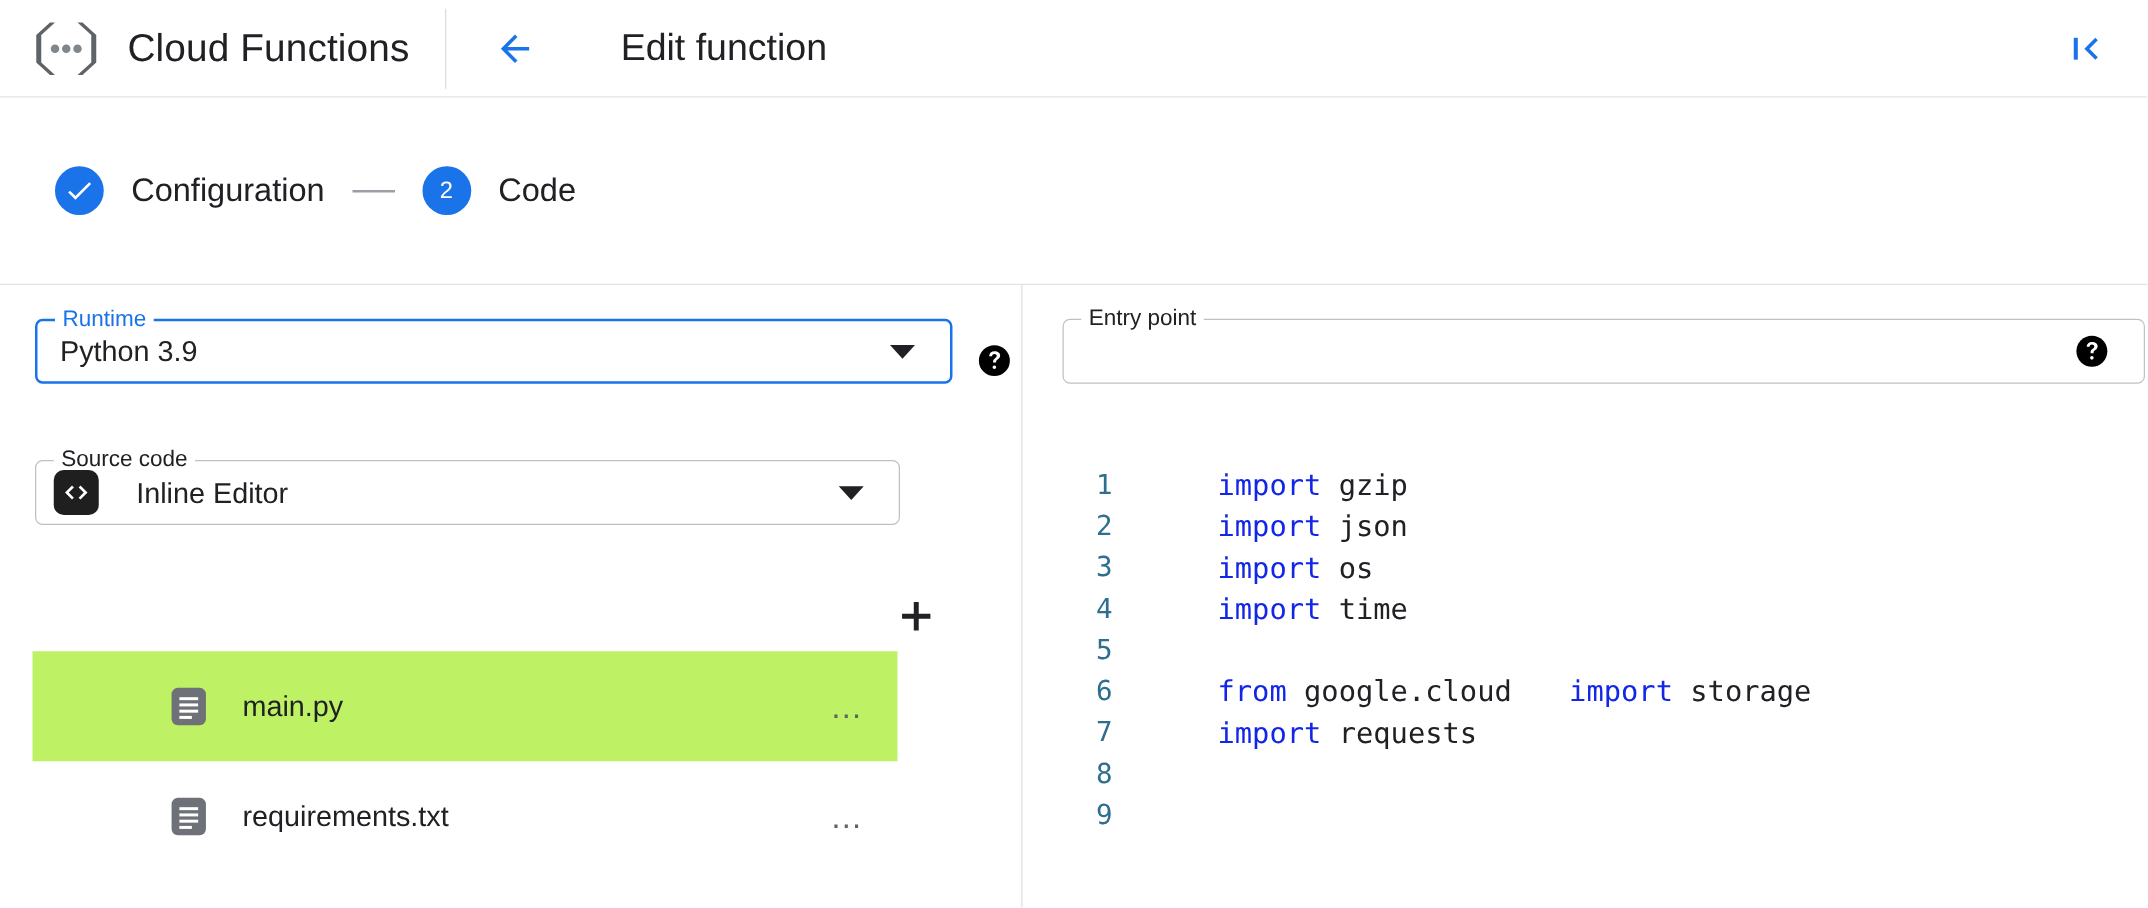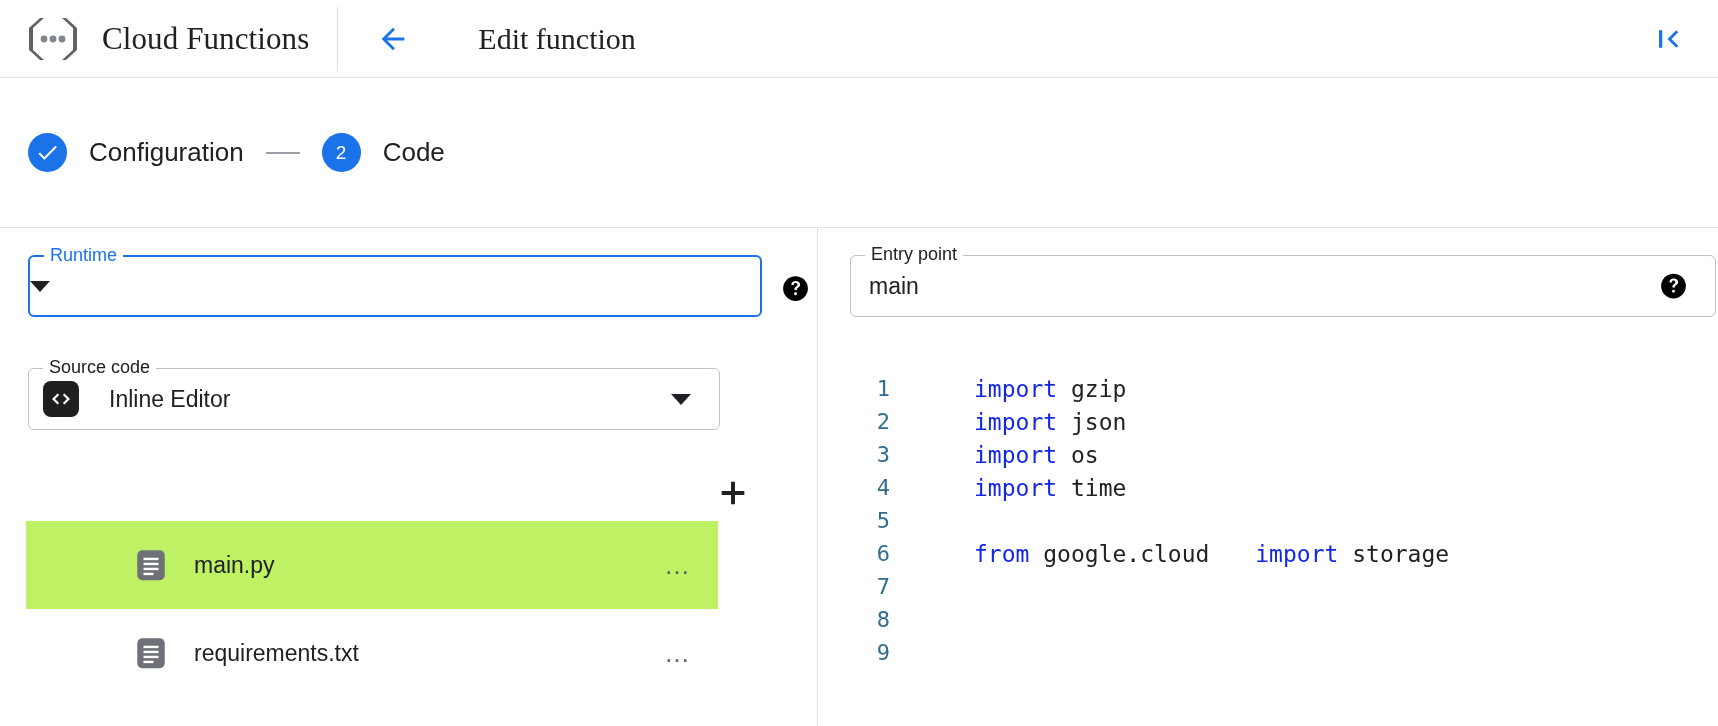--- a/index.html
+++ b/index.html
@@ -14,21 +14,20 @@
     position: relative;
   }
 
   
   .header {
     height: 78px;
     display: flex;
     align-items: center;
     border-bottom: 1px solid #e3e3e5;
     position: relative;
-    font-family: Liberation Serif, serif;
   }
   .brand {
     display: flex;
     align-items: center;
     height: 100%;
     padding-left: 26px;
     padding-right: 26px;
   }
   .brand-logo { width: 54px; height: 48px; flex: none; }
   .brand-title {
@@ -67,21 +66,21 @@
     width: 30px;
     height: 30px;
     cursor: pointer;
   }
 
   
   .stepper {
     height: 150px;
     display: flex;
     align-items: center;
-    padding-left: 28px;
+    padding-left: 44px;
     border-bottom: 1px solid #e3e3e5;
     text-align: right;
   }
   .step { display: flex; align-items: center; cursor: pointer; }
   .step-circle {
     width: 39px; height: 39px;
     border-radius: 50%;
     background: #1a73e8;
     display: flex; align-items: center; justify-content: center;
     flex: none;
@@ -122,21 +121,21 @@
     flex: 1;
     position: relative;
     overflow: hidden;
   }
 
   
   .field {
     position: relative;
     border: 1px solid #bdc1c6;
     border-radius: 6px;
-    height: 62px;
+    height: 52px;
     display: flex;
     align-items: center;
     background: #fff;
   }
   .field.focused {
     border: 2px solid #1a73e8;
   }
   .field-label {
     position: absolute;
     top: -11px;
@@ -343,20 +342,21 @@
   </div>
 </div>
 
 <div class="content">
 
   <div class="left-pane">
 
     <div class="runtime-wrap">
       <div class="field focused">
         <span class="field-label">Runtime</span>
+        <span class="field-value">Python 3.9</span>
         <span class="caret-down"></span>
       </div>
     </div>
     <span class="help-icon runtime-help">
       <svg viewBox="0 0 24 24" xmlns="http://www.w3.org/2000/svg">
         <circle cx="12" cy="12" r="11" fill="#000000"></circle>
         <path d="M12.1 5.4c-2.2 0-3.7 1.4-3.8 3.4h2.1c0-1 .7-1.6 1.7-1.6.9 0 1.6.6 1.6 1.4 0 .7-.3 1.1-1.3 1.8-1 .7-1.4 1.4-1.3 2.5v.5h2.1v-.4c0-.8.3-1.2 1.3-1.9 1.1-.8 1.6-1.6 1.6-2.7 0-1.8-1.6-3-4-3zm-.1 10a1.3 1.3 0 1 0 0 2.6 1.3 1.3 0 0 0 0-2.6z" fill="#ffffff"></path>
       </svg>
     </span>
 
@@ -411,21 +411,20 @@
       </div>
 
     </div>
   </div>
 
   <div class="right-pane">
 
     <div class="entry-wrap">
       <div class="field">
         <span class="field-label">Entry point</span>
-        <span class="field-value">main</span>
         <span class="help-icon entry-help">
           <svg viewBox="0 0 24 24" xmlns="http://www.w3.org/2000/svg">
             <circle cx="12" cy="12" r="11" fill="#000000"></circle>
             <path d="M12.1 5.4c-2.2 0-3.7 1.4-3.8 3.4h2.1c0-1 .7-1.6 1.7-1.6.9 0 1.6.6 1.6 1.4 0 .7-.3 1.1-1.3 1.8-1 .7-1.4 1.4-1.3 2.5v.5h2.1v-.4c0-.8.3-1.2 1.3-1.9 1.1-.8 1.6-1.6 1.6-2.7 0-1.8-1.6-3-4-3zm-.1 10a1.3 1.3 0 1 0 0 2.6 1.3 1.3 0 0 0 0-2.6z" fill="#ffffff"></path>
           </svg>
         </span>
       </div>
     </div>
 
     <div class="editor" style="top:130px;">
@@ -449,20 +448,21 @@
           <div class="code-line">
             <span class="line-no">5</span>
             <span class="line-code"></span>
           </div>
           <div class="code-line">
             <span class="line-no">6</span>
             <span class="line-code"><span class="kw">from</span><span> google.cloud </span><span class="kw">import</span><span> storage</span></span>
           </div>
           <div class="code-line">
             <span class="line-no">7</span>
+            <span class="line-code"><span class="kw">import</span><span> requests</span></span>
           </div>
           <div class="code-line">
             <span class="line-no">8</span>
             <span class="line-code"></span>
           </div>
           <div class="code-line">
             <span class="line-no">9</span>
             <span class="line-code"></span>
           </div>
         </div>

